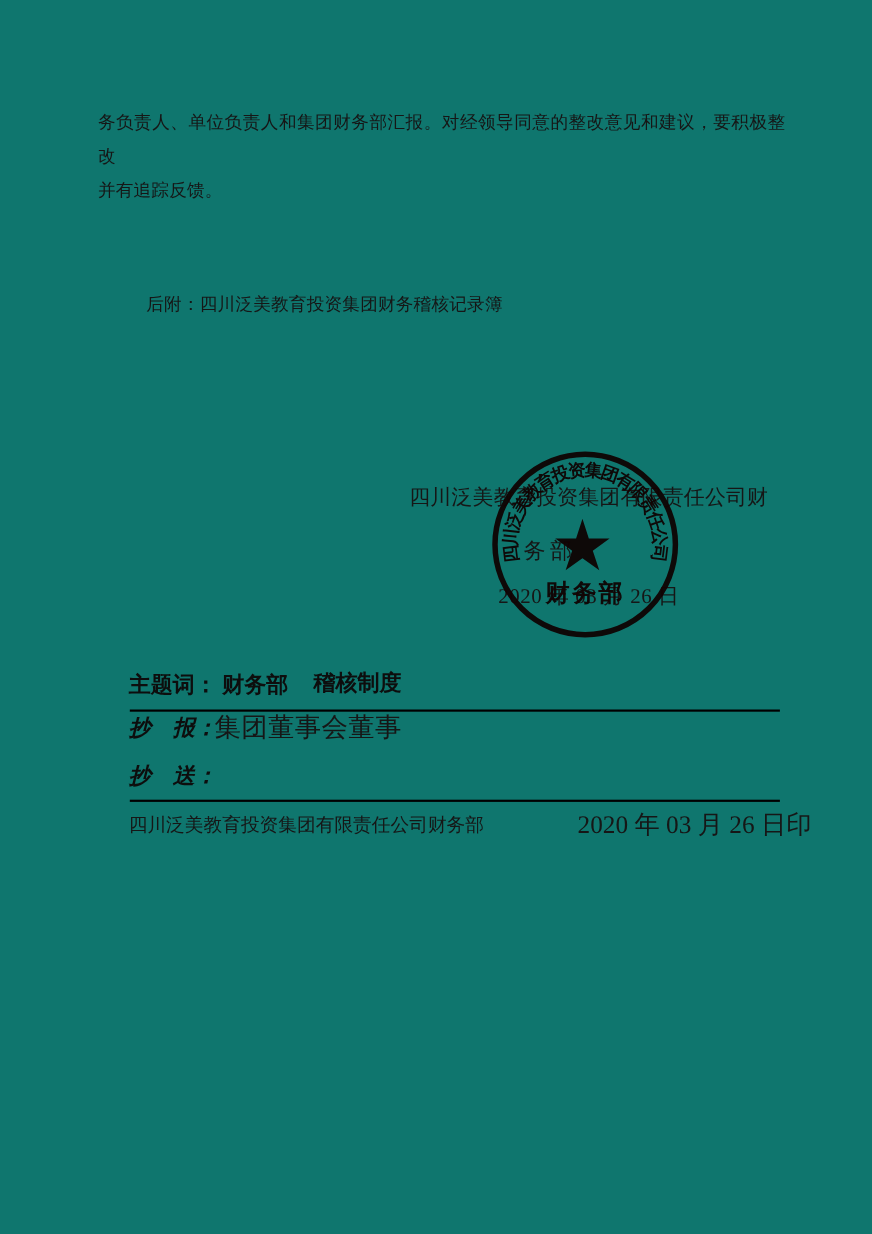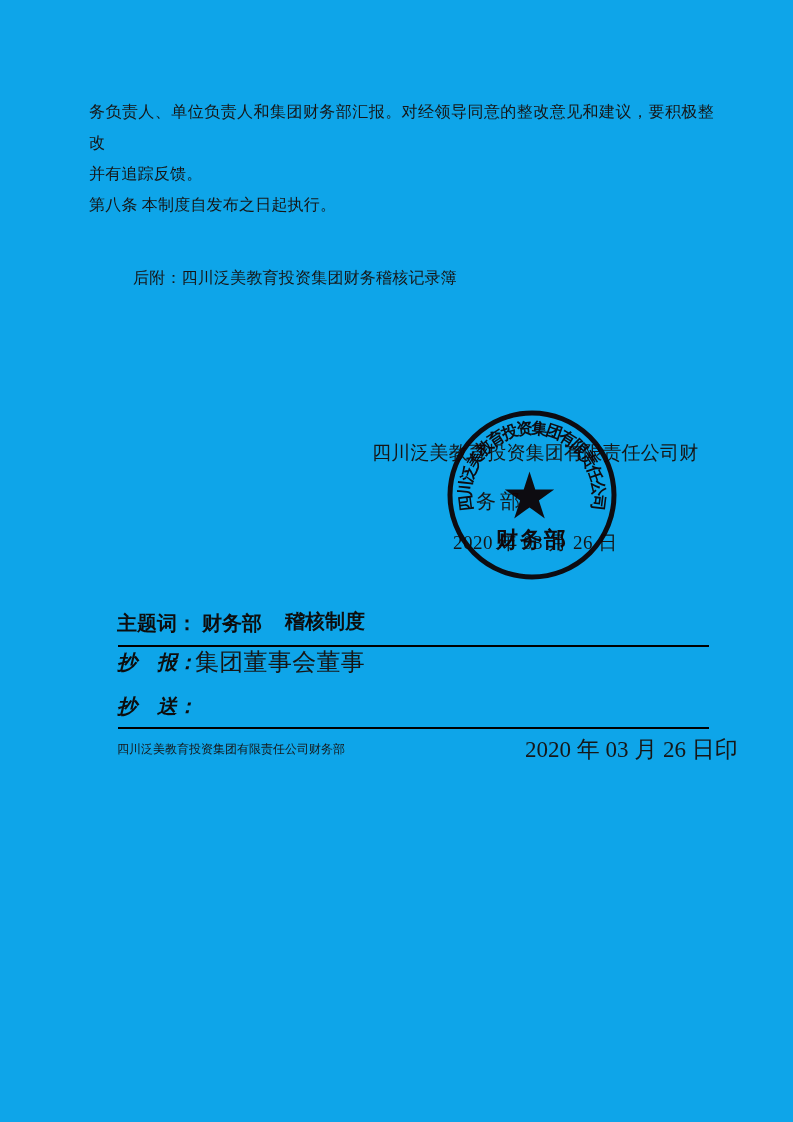--- a/index.html
+++ b/index.html
@@ -1,20 +1,20 @@
 <!DOCTYPE html>
 <html style="--seal-color: #e10000;"><head>
 <meta charset="utf-8">
 <style>
   html,body{margin:0;padding:0;background:#888;}
   .page{
     position:relative;
     width:793px;height:1122px;
     margin:0 auto;
-    background:#0ea5e9;
+    background:#0f766e;
     overflow:hidden;
     font-family:"Liberation Serif","DejaVu Serif",serif;
     color:#161616;
   }
   
   .body-text{position:absolute;left:89px;top:96px;width:625px;}
   .bline{
     font-size:16px;line-height:31px;white-space:nowrap;
     letter-spacing:0.2px;
   }
@@ -66,36 +66,35 @@
   }
   .copy-value{
     position:absolute;left:195px;
     font-size:24px;line-height:24px;white-space:nowrap;letter-spacing:0.3px;
   }
   .row1{top:650px;}
   .row2{top:694px;}
   
   .footer-issuer{
     position:absolute;left:117px;top:739px;
-    font-size:12px;line-height:21px;white-space:nowrap;
+    font-size:17px;line-height:21px;white-space:nowrap;
   }
   .footer-date{
     position:absolute;left:525px;top:739px;
     font-size:23px;line-height:21px;white-space:nowrap;
   }
 </style>
 </head>
 <body>
 
 <div class="page">
 
   <div class="body-text">
     <div class="bline justify">务负责人、单位负责人和集团财务部汇报。对经领导同意的整改意见和建议，要积极整改</div>
     <div class="bline">并有追踪反馈。</div>
-    <div class="bline">第八条  本制度自发布之日起执行。</div>
   </div>
 
   <div class="attachment">后附：四川泛美教育投资集团财务稽核记录簿</div>
 
   <div class="sig1">四川泛美教育投资集团有限责任公司财</div>
   <div class="sig2">务部</div>
   <div class="sigdate">2020 年 03 月 26 日</div>
 
   <svg class="seal" width="176" height="176" viewBox="0 0 176 176" xmlns="http://www.w3.org/2000/svg">
     <circle class="seal-ring" cx="88" cy="88" r="82"></circle>

